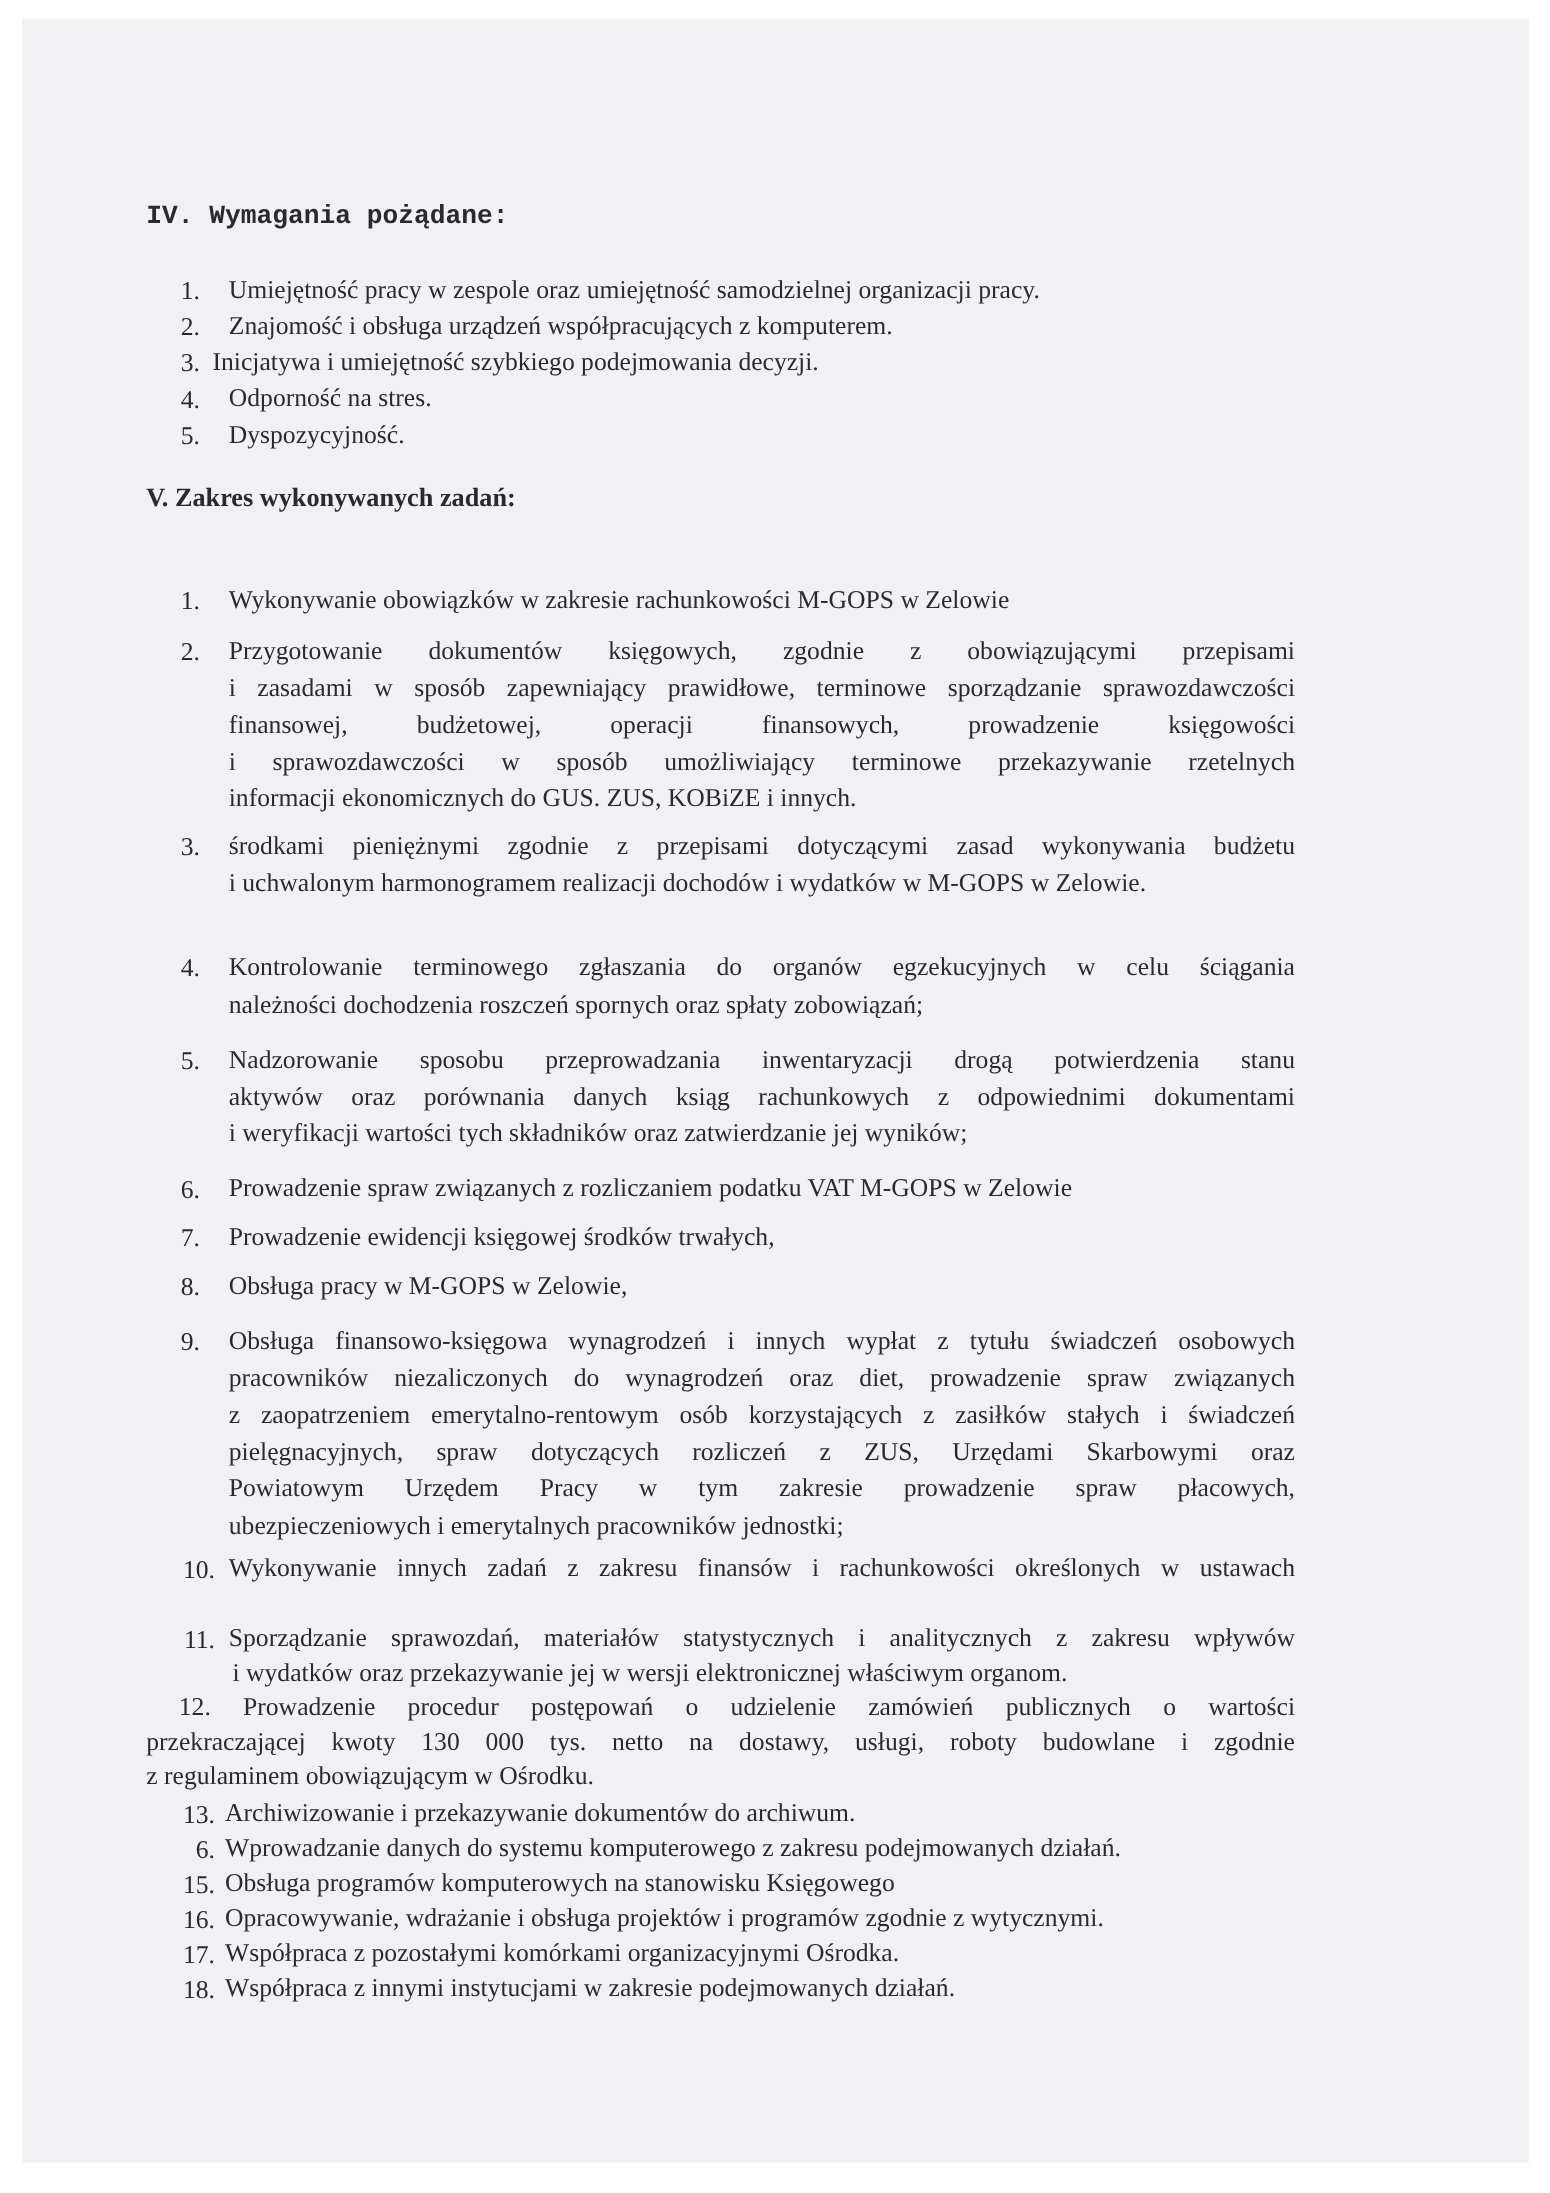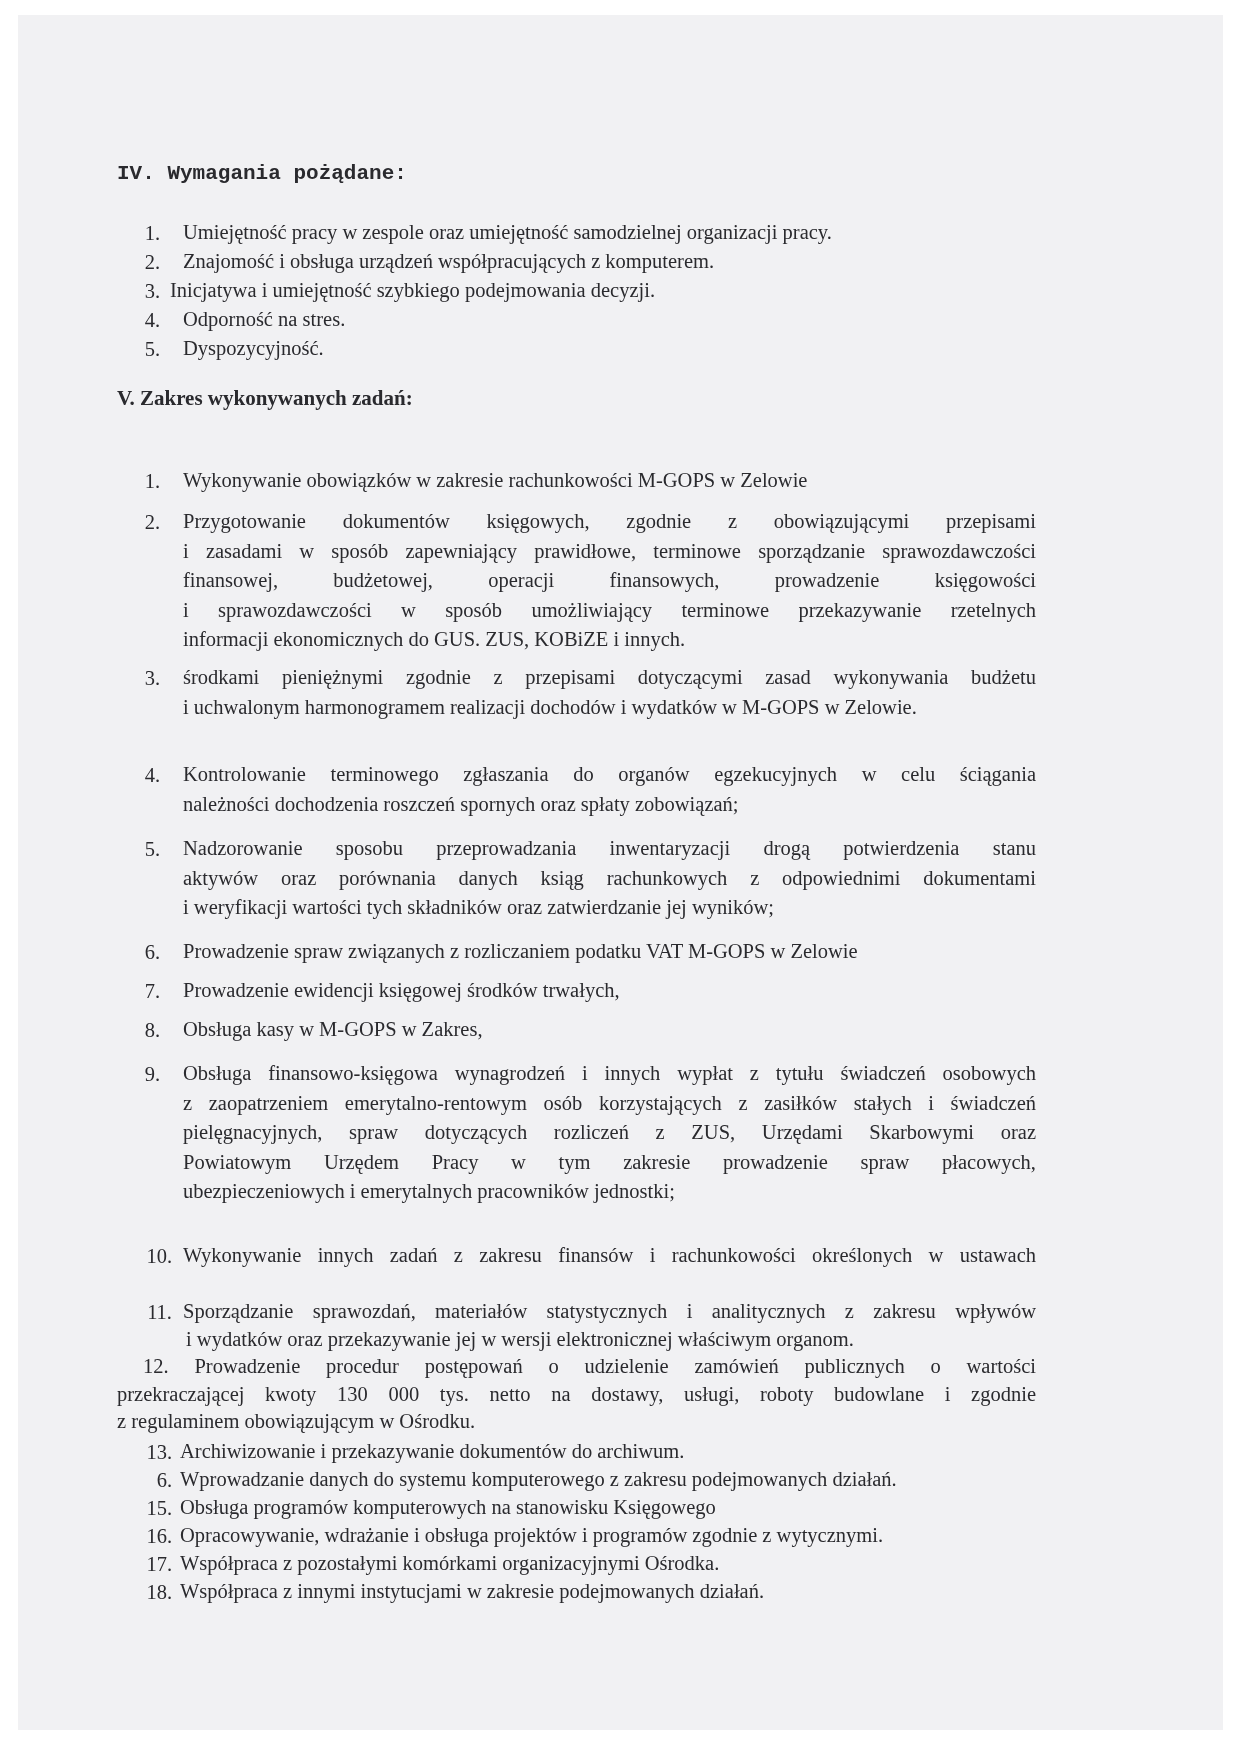--- a/index.html
+++ b/index.html
@@ -115,28 +115,29 @@
     <div class="ol-item" style="top:980px;">
       <span class="num" style="left:130px;">7.</span>
       <div class="txt" style="left:183px; top:-4px;">
         <span class="line">Prowadzenie ewidencji księgowej środków trwałych,</span>
       </div>
     </div>
 
     <div class="ol-item" style="top:1019px;">
       <span class="num" style="left:130px;">8.</span>
       <div class="txt" style="left:183px; top:-4px;">
-        <span class="line">Obsługa kasy w M-GOPS w Zakres,</span>
+        <span class="line">Obsługa pracy w M-GOPS w Zelowie,</span>
       </div>
     </div>
 
     <div class="ol-item" style="top:1063px;">
       <span class="num" style="left:130px;">9.</span>
       <div class="txt" style="left:183px; top:-4px; width:853px;">
         <span class="jline">Obsługa finansowo-księgowa wynagrodzeń i innych wypłat z tytułu świadczeń osobowych</span>
+        <span class="jline">pracowników niezaliczonych do wynagrodzeń oraz diet, prowadzenie spraw związanych</span>
         <span class="jline">z zaopatrzeniem emerytalno-rentowym osób korzystających z zasiłków stałych i świadczeń</span>
         <span class="jline">pielęgnacyjnych, spraw dotyczących rozliczeń z ZUS, Urzędami Skarbowymi oraz</span>
         <span class="jline">Powiatowym Urzędem Pracy w tym zakresie prowadzenie spraw płacowych,</span>
         <span class="jline last">ubezpieczeniowych i emerytalnych pracowników jednostki;</span>
       </div>
     </div>
 
     <div class="ol-item" style="top:1245px;">
       <span class="num" style="left:142px;">10.</span>
       <div class="txt" style="left:183px; top:-4px; width:853px; line-height:28px;">

